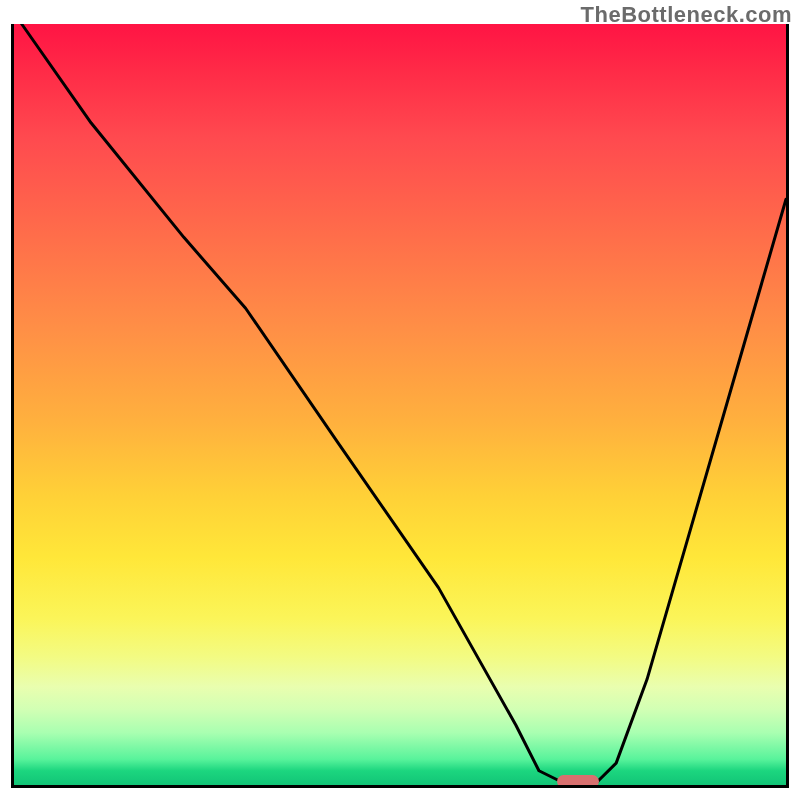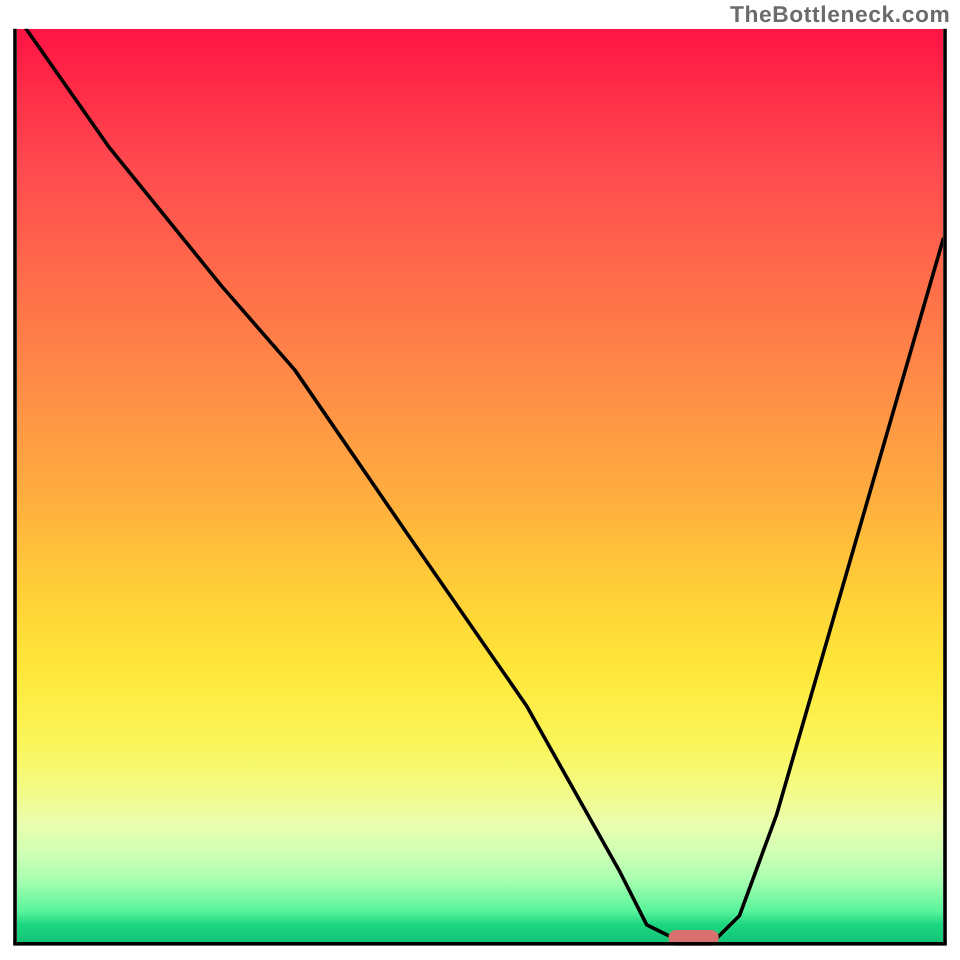--- a/index.html
+++ b/index.html
@@ -13,21 +13,21 @@
   }
   .container {
     position: relative;
     width: 800px;
     height: 800px;
   }
   .watermark {
     position: absolute;
     top: 2px;
     right: 8px;
-    font-size: 19px;
+    font-size: 22px;
     font-weight: 600;
     color: #6b6b6b;
     letter-spacing: 0.5px;
     z-index: 20;
   }
   .bg-gradient {
     position: absolute;
     left: 14px;
     top: 24px;
     width: 772px;

